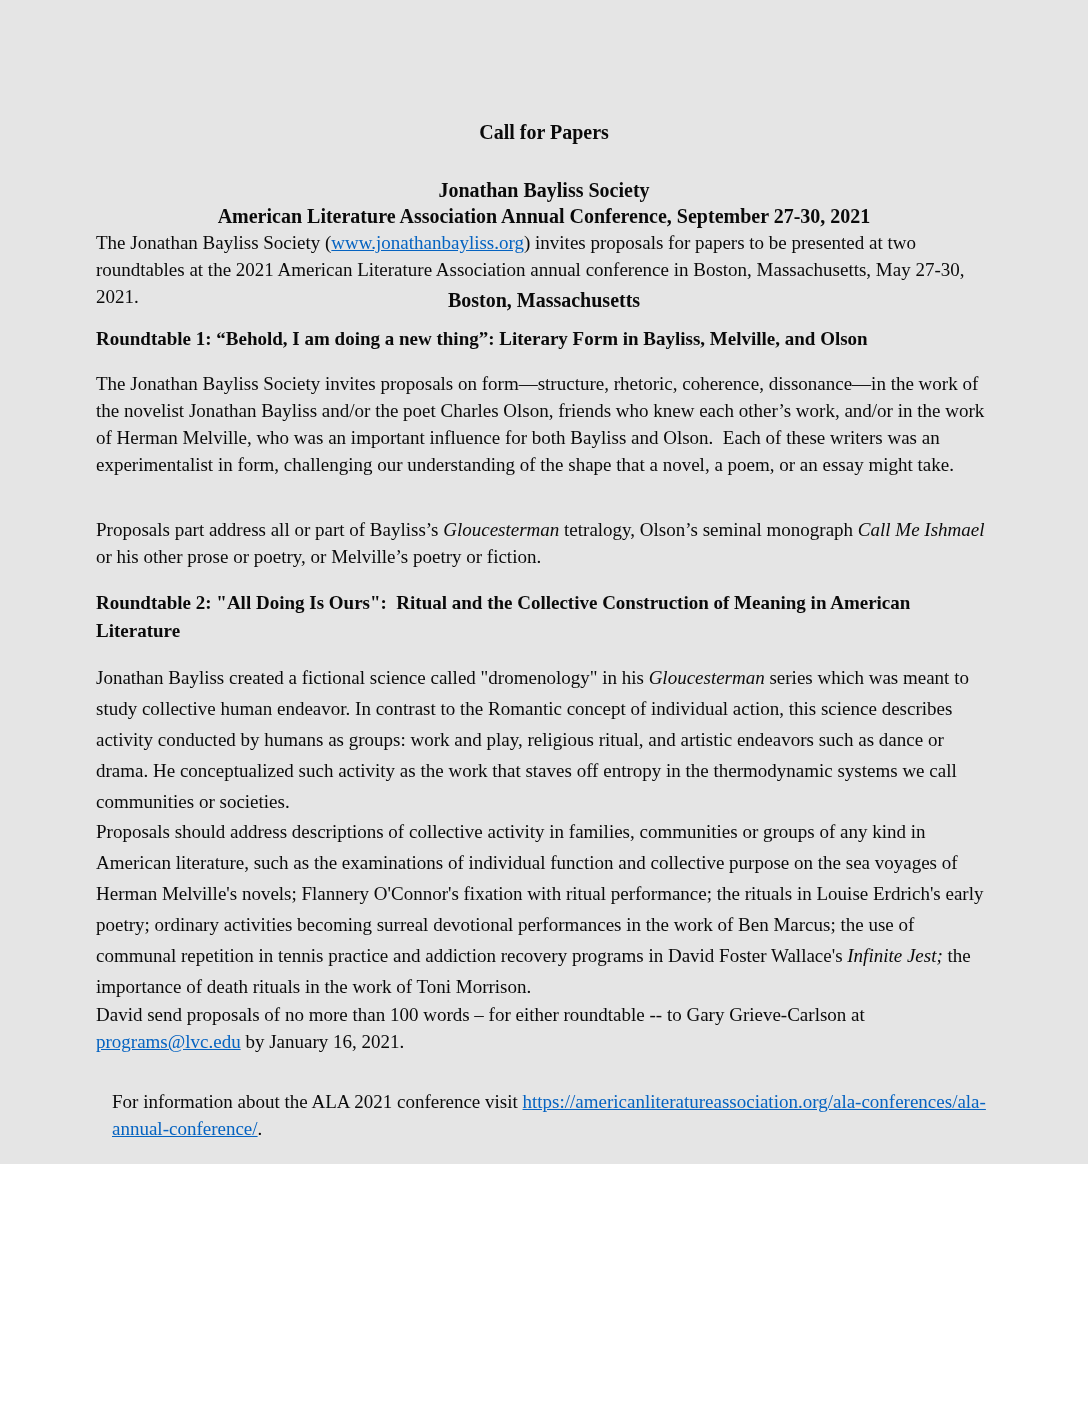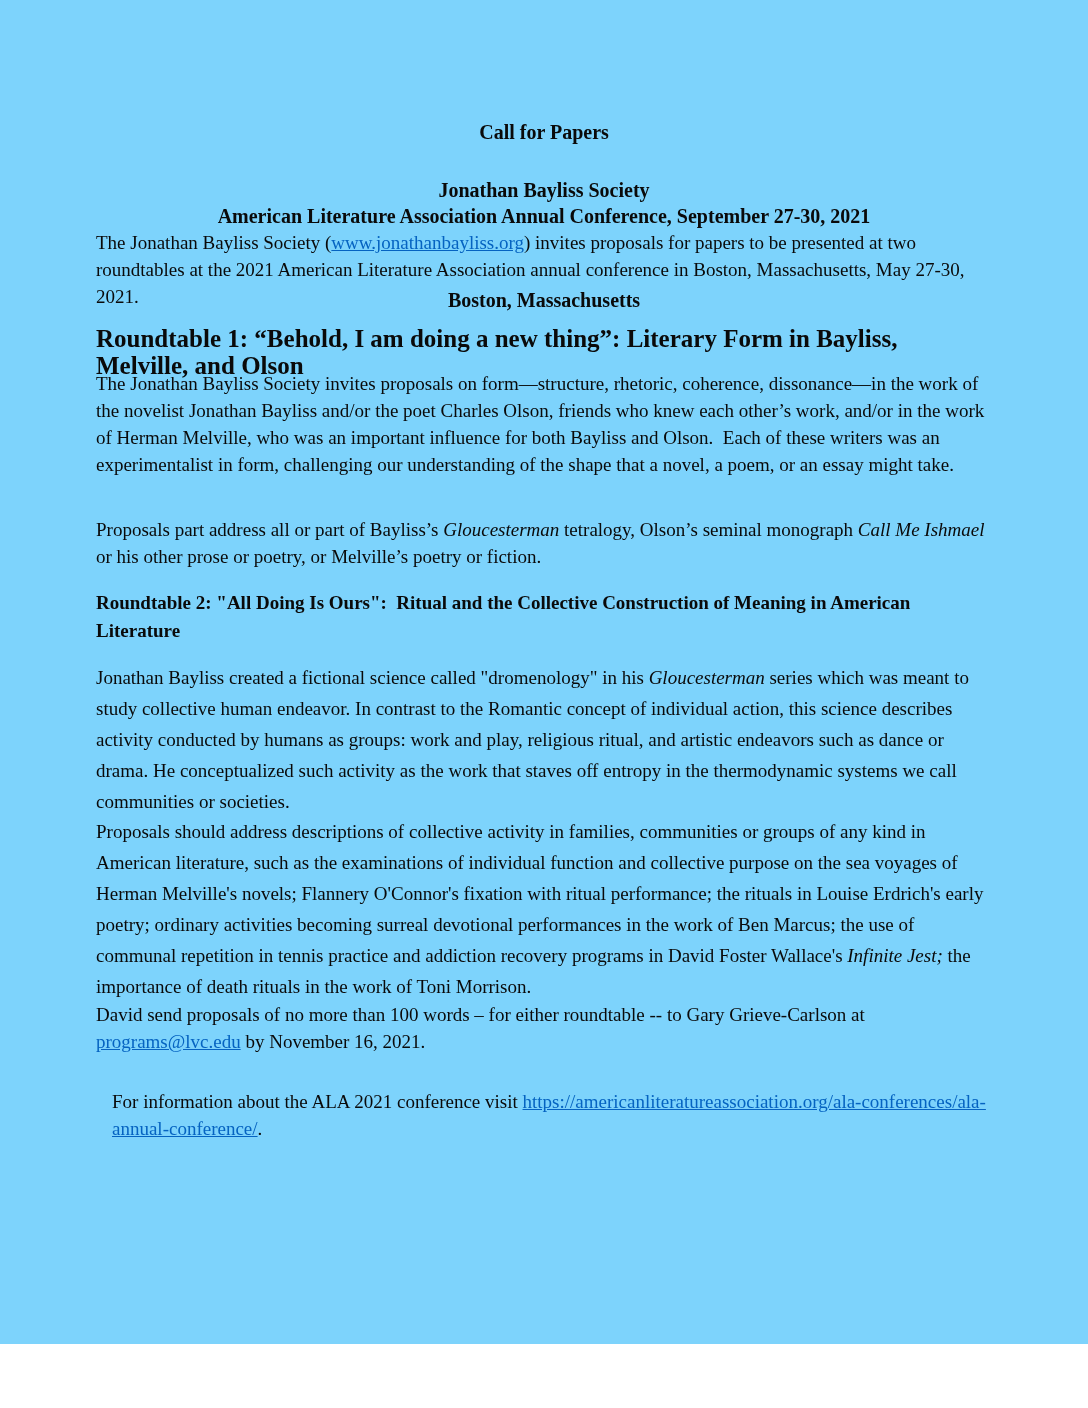--- a/index.html
+++ b/index.html
@@ -3,22 +3,22 @@
 <meta charset="utf-8">
 <style>
   html, body {
     margin: 0;
     padding: 0;
     background: #ffffff;
   }
   .page {
     position: relative;
     width: 1088px;
-    height: 1344px;
-    background: #7dd3fc;
+    height: 1164px;
+    background: #e5e5e5;
     font-family: "Liberation Serif", serif;
     font-size: 19px;
     color: #0a0a0a;
     overflow: hidden;
   }
   .block {
     position: absolute;
     left: 96px;
     width: 896px;
     line-height: 27px;
@@ -55,29 +55,29 @@
   <div class="block center bold hdr" style="top:62px;">
     <div>Call for Papers</div>
     <div>American Literature Association Annual Conference, September 27-30, 2021</div>
     <div>Boston, Massachusetts</div>
   </div>
 
   <div class="block center bold hdr" style="top:176px;text-align:center;">Jonathan Bayliss Society</div>
 
   <p class="block" style="top:229px; margin:0;"><span>The Jonathan Bayliss Society (</span><a class="doclink">www.jonathanbayliss.org</a><span>) invites proposals for papers to be presented at two roundtables at the 2021 American Literature Association annual conference in Boston, Massachusetts, May 27-30, 2021.</span></p>
 
-  <h2 class="block bold" style="top:325px; margin:0; font-size:25px;">Roundtable 1: “Behold, I am doing a new thing”: Literary Form in Bayliss, Melville, and Olson</h2>
+  <h2 class="block bold" style="top:325px; margin:0; font-size:19px;">Roundtable 1: “Behold, I am doing a new thing”: Literary Form in Bayliss, Melville, and Olson</h2>
 
   <p class="block" style="top:370px; margin:0;">The Jonathan Bayliss Society invites proposals on form—structure, rhetoric, coherence, dissonance—in the work of the novelist Jonathan Bayliss and/or the poet Charles Olson, friends who knew each other’s work, and/or in the work of Herman Melville, who was an important influence for both Bayliss and Olson.  Each of these writers was an experimentalist in form, challenging our understanding of the shape that a novel, a poem, or an essay might take.</p>
 
   <p class="block" style="top:516px; margin:0;"><span>Proposals part address all or part of Bayliss’s </span><span class="it">Gloucesterman</span><span> tetralogy, Olson’s seminal monograph </span><span class="it">Call Me Ishmael</span><span> or his other prose or poetry, or Melville’s poetry or fiction.</span></p>
 
   <h2 class="block bold" style="top:589px; margin:0; font-size:19px; line-height:28px;">Roundtable 2: "All Doing Is Ours":  Ritual and the Collective Construction of Meaning in American Literature</h2>
 
   <p class="block airy" style="top:662px; margin:0;"><span>Jonathan Bayliss created a fictional science called "dromenology" in his </span><span class="it">Gloucesterman</span><span> series which was meant to study collective human endeavor. In contrast to the Romantic concept of individual action, this science describes activity conducted by humans as groups: work and play, religious ritual, and artistic endeavors such as dance or drama. He conceptualized such activity as the work that staves off entropy in the thermodynamic systems we call communities or societies.</span></p>
 
   <p class="block airy" style="top:816px; margin:0;"><span>Proposals should address descriptions of collective activity in families, communities or groups of any kind in American literature, such as the examinations of individual function and collective purpose on the sea voyages of Herman Melville's novels; Flannery O'Connor's fixation with ritual performance; the rituals in Louise Erdrich's early poetry; ordinary activities becoming surreal devotional performances in the work of Ben Marcus; the use of communal repetition in tennis practice and addiction recovery programs in David Foster Wallace's </span><span class="it">Infinite Jest;</span><span> the importance of death rituals in the work of Toni Morrison.</span></p>
 
-  <p class="block" style="top:1001px; margin:0;"><span>David send proposals of no more than 100 words – for either roundtable -- to Gary Grieve-Carlson at </span><a class="doclink">programs@lvc.edu</a><span> by November 16, 2021.</span></p>
+  <p class="block" style="top:1001px; margin:0;"><span>David send proposals of no more than 100 words – for either roundtable -- to Gary Grieve-Carlson at </span><a class="doclink">programs@lvc.edu</a><span> by January 16, 2021.</span></p>
 
   <p class="block" style="top:1072px; margin:16px;"><span>For information about the ALA 2021 conference visit </span><a class="doclink">https://americanliteratureassociation.org/ala-conferences/ala-annual-conference/</a><span>.</span></p>
 
 </div>
 
 </body></html>

